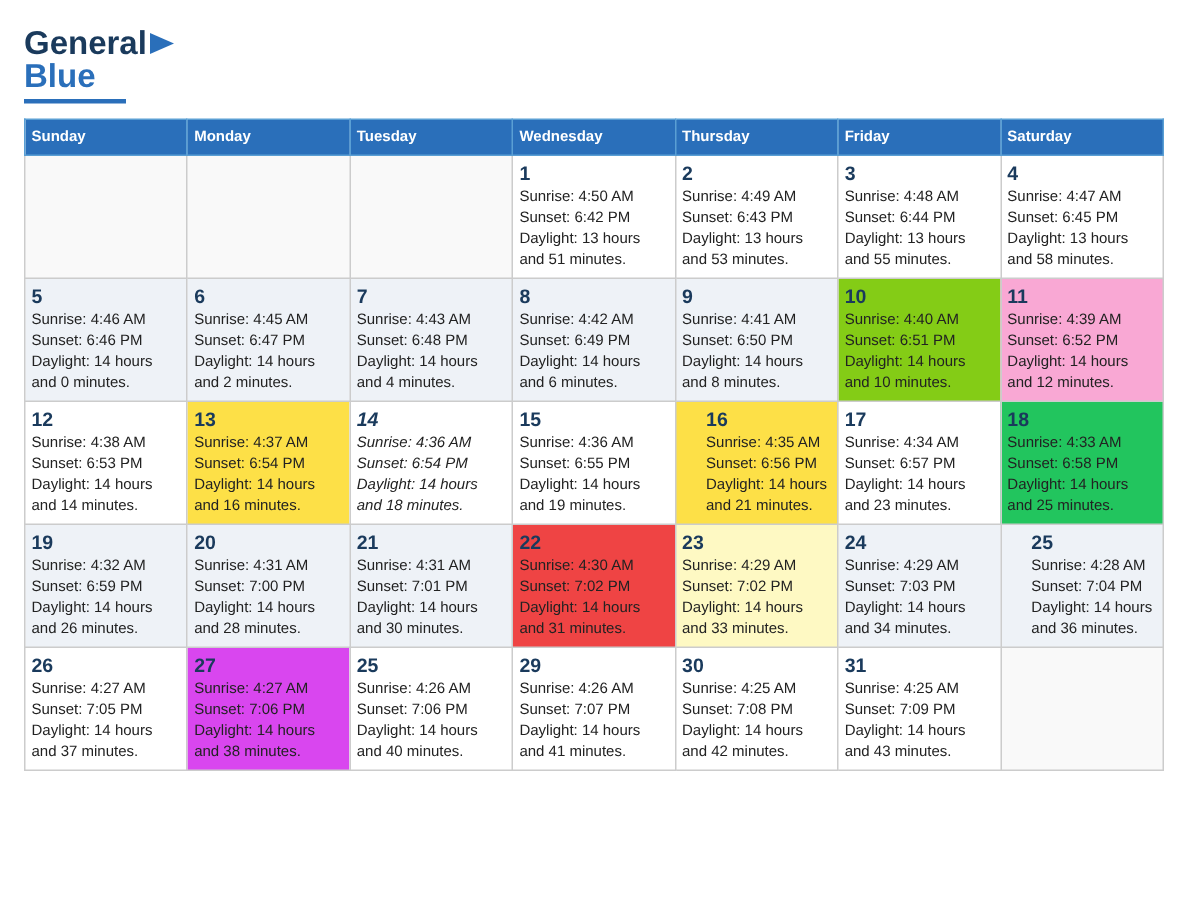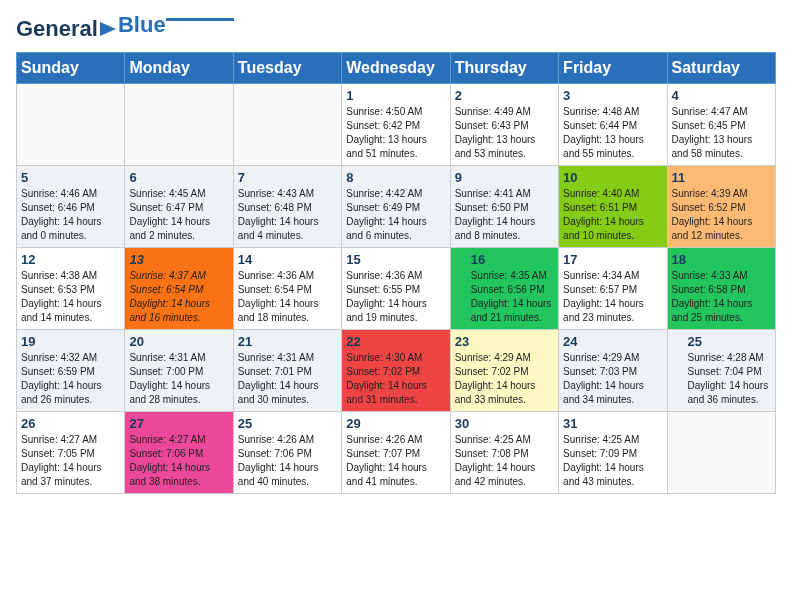--- a/index.html
+++ b/index.html
@@ -11,21 +11,21 @@
       padding: 16px;
     }
     .header {
       display: flex;
       justify-content: space-between;
       align-items: flex-start;
       margin-bottom: 10px;
     }
     .logo {
       display: flex;
-      flex-direction: row;
+      flex-direction: column;
       align-items: flex-start;
     }
     .title-block {
       text-align: right;
     }
     .month-title {
       font-size: 36px;
       font-weight: bold;
       color: #1a3a5c;
     }
@@ -33,21 +33,21 @@
       font-size: 16px;
       color: #333;
     }
     .calendar {
       width: 100%;
       border-collapse: collapse;
     }
     .calendar th {
       background: #2a6fba;
       color: #fff;
-      font-size: 16px;
+      font-size: 10px;
       font-weight: bold;
       padding: 6px 4px;
       text-align: left;
       border: 1px solid #5a9fd4;
     }
     .calendar td {
       border: 1px solid #ccc;
       vertical-align: top;
       padding: 4px;
       font-size: 10px;
@@ -150,43 +150,43 @@
         <span class="day-info">Sunrise: 4:42 AM<br>Sunset: 6:49 PM<br>Daylight: 14 hours and 6 minutes.</span>
       </td>
         <td style="background: rgb(238, 242, 247);">
         <span class="day-num">9</span>
         <span class="day-info">Sunrise: 4:41 AM<br>Sunset: 6:50 PM<br>Daylight: 14 hours and 8 minutes.</span>
       </td>
         <td style="background: #84cc16;">
         <span class="day-num">10</span>
         <span class="day-info">Sunrise: 4:40 AM<br>Sunset: 6:51 PM<br>Daylight: 14 hours and 10 minutes.</span>
       </td>
-        <td style="background: #fdba74;">
+        <td style="background: #f9a8d4;">
         <span class="day-num">11</span>
         <span class="day-info">Sunrise: 4:39 AM<br>Sunset: 6:52 PM<br>Daylight: 14 hours and 12 minutes.</span>
       </td>
       </tr>
       <tr>
         <td style="background: rgb(255, 255, 255);">
         <span class="day-num">12</span>
         <span class="day-info">Sunrise: 4:38 AM<br>Sunset: 6:53 PM<br>Daylight: 14 hours and 14 minutes.</span>
       </td>
-        <td style="background: #f97316; font-style: italic;">
+        <td style="background: #fde047;">
         <span class="day-num">13</span>
         <span class="day-info">Sunrise: 4:37 AM<br>Sunset: 6:54 PM<br>Daylight: 14 hours and 16 minutes.</span>
       </td>
-        <td style="background: rgb(255, 255, 255);">
+        <td style="background: rgb(255, 255, 255); font-style: italic;">
         <span class="day-num">14</span>
         <span class="day-info">Sunrise: 4:36 AM<br>Sunset: 6:54 PM<br>Daylight: 14 hours and 18 minutes.</span>
       </td>
         <td style="background: rgb(255, 255, 255);">
         <span class="day-num">15</span>
         <span class="day-info">Sunrise: 4:36 AM<br>Sunset: 6:55 PM<br>Daylight: 14 hours and 19 minutes.</span>
       </td>
-        <td style="background: #22c55e; padding-left: 20px;">
+        <td style="background: #fde047; padding-left: 20px;">
         <span class="day-num">16</span>
         <span class="day-info">Sunrise: 4:35 AM<br>Sunset: 6:56 PM<br>Daylight: 14 hours and 21 minutes.</span>
       </td>
         <td style="background: rgb(255, 255, 255);">
         <span class="day-num">17</span>
         <span class="day-info">Sunrise: 4:34 AM<br>Sunset: 6:57 PM<br>Daylight: 14 hours and 23 minutes.</span>
       </td>
         <td style="background: #22c55e;">
         <span class="day-num">18</span>
         <span class="day-info">Sunrise: 4:33 AM<br>Sunset: 6:58 PM<br>Daylight: 14 hours and 25 minutes.</span>
@@ -220,21 +220,21 @@
         <td style="background: rgb(238, 242, 247); padding-left: 20px;">
         <span class="day-num">25</span>
         <span class="day-info">Sunrise: 4:28 AM<br>Sunset: 7:04 PM<br>Daylight: 14 hours and 36 minutes.</span>
       </td>
       </tr>
       <tr>
         <td style="background: rgb(255, 255, 255);">
         <span class="day-num">26</span>
         <span class="day-info">Sunrise: 4:27 AM<br>Sunset: 7:05 PM<br>Daylight: 14 hours and 37 minutes.</span>
       </td>
-        <td style="background: #ec4899;">
+        <td style="background: #d946ef;">
         <span class="day-num">27</span>
         <span class="day-info">Sunrise: 4:27 AM<br>Sunset: 7:06 PM<br>Daylight: 14 hours and 38 minutes.</span>
       </td>
         <td style="background: rgb(255, 255, 255);">
         <span class="day-num">25</span>
         <span class="day-info">Sunrise: 4:26 AM<br>Sunset: 7:06 PM<br>Daylight: 14 hours and 40 minutes.</span>
       </td>
         <td style="background: rgb(255, 255, 255);">
         <span class="day-num">29</span>
         <span class="day-info">Sunrise: 4:26 AM<br>Sunset: 7:07 PM<br>Daylight: 14 hours and 41 minutes.</span>

